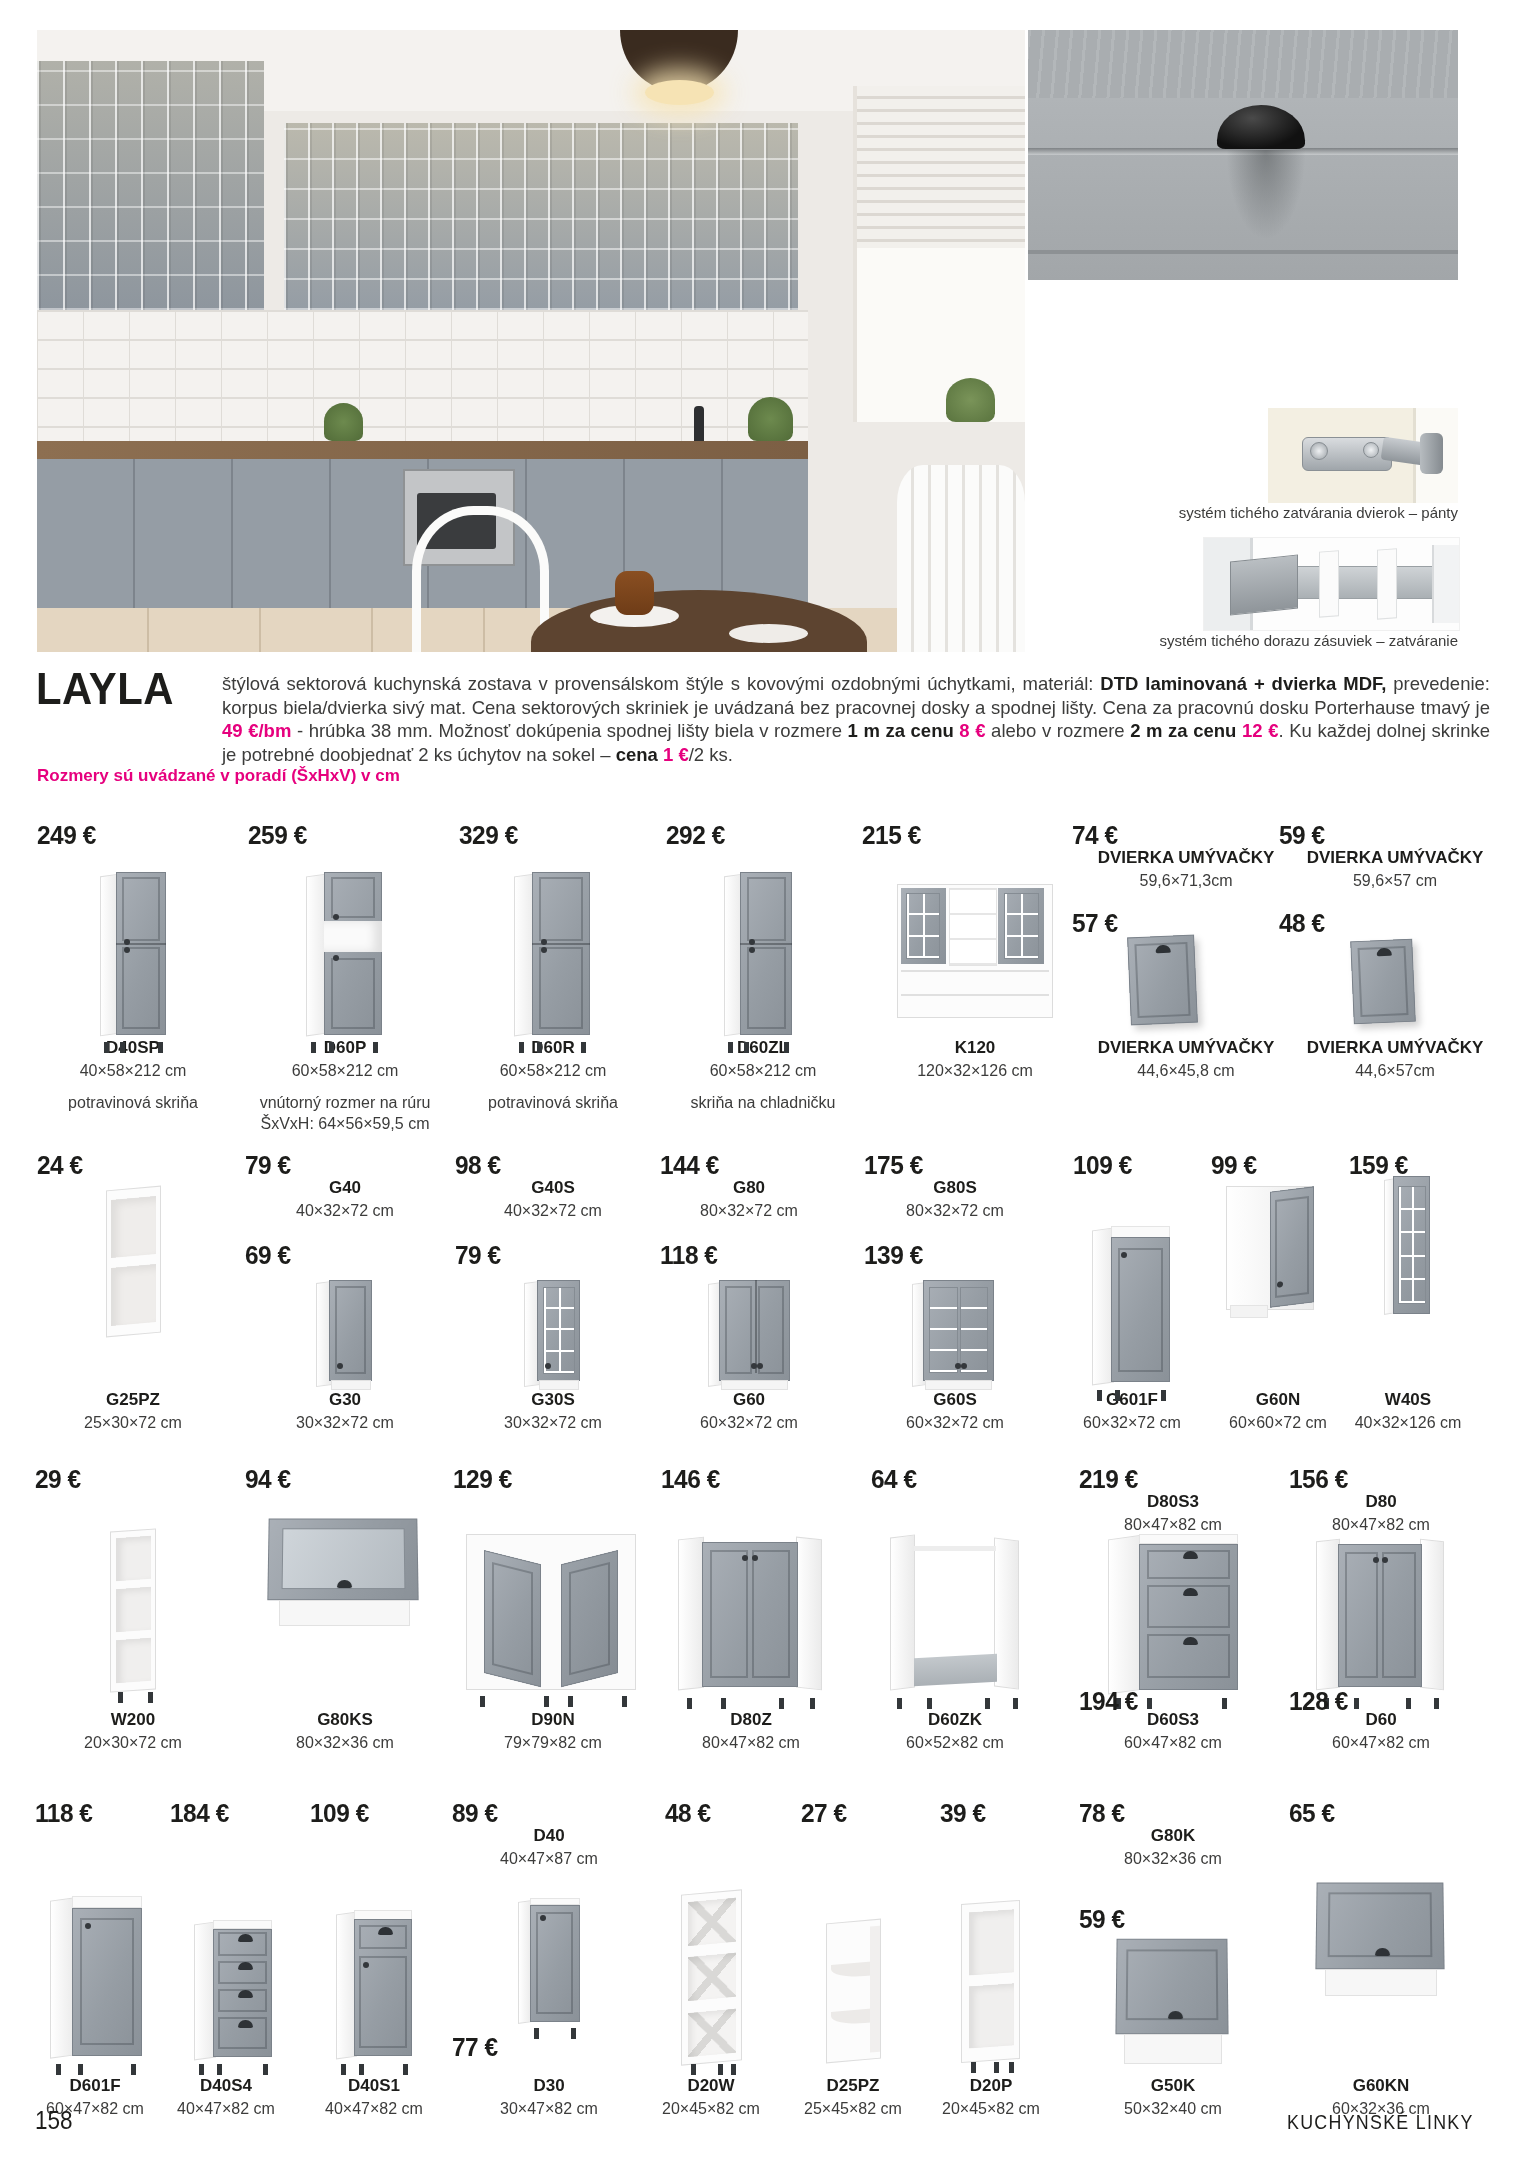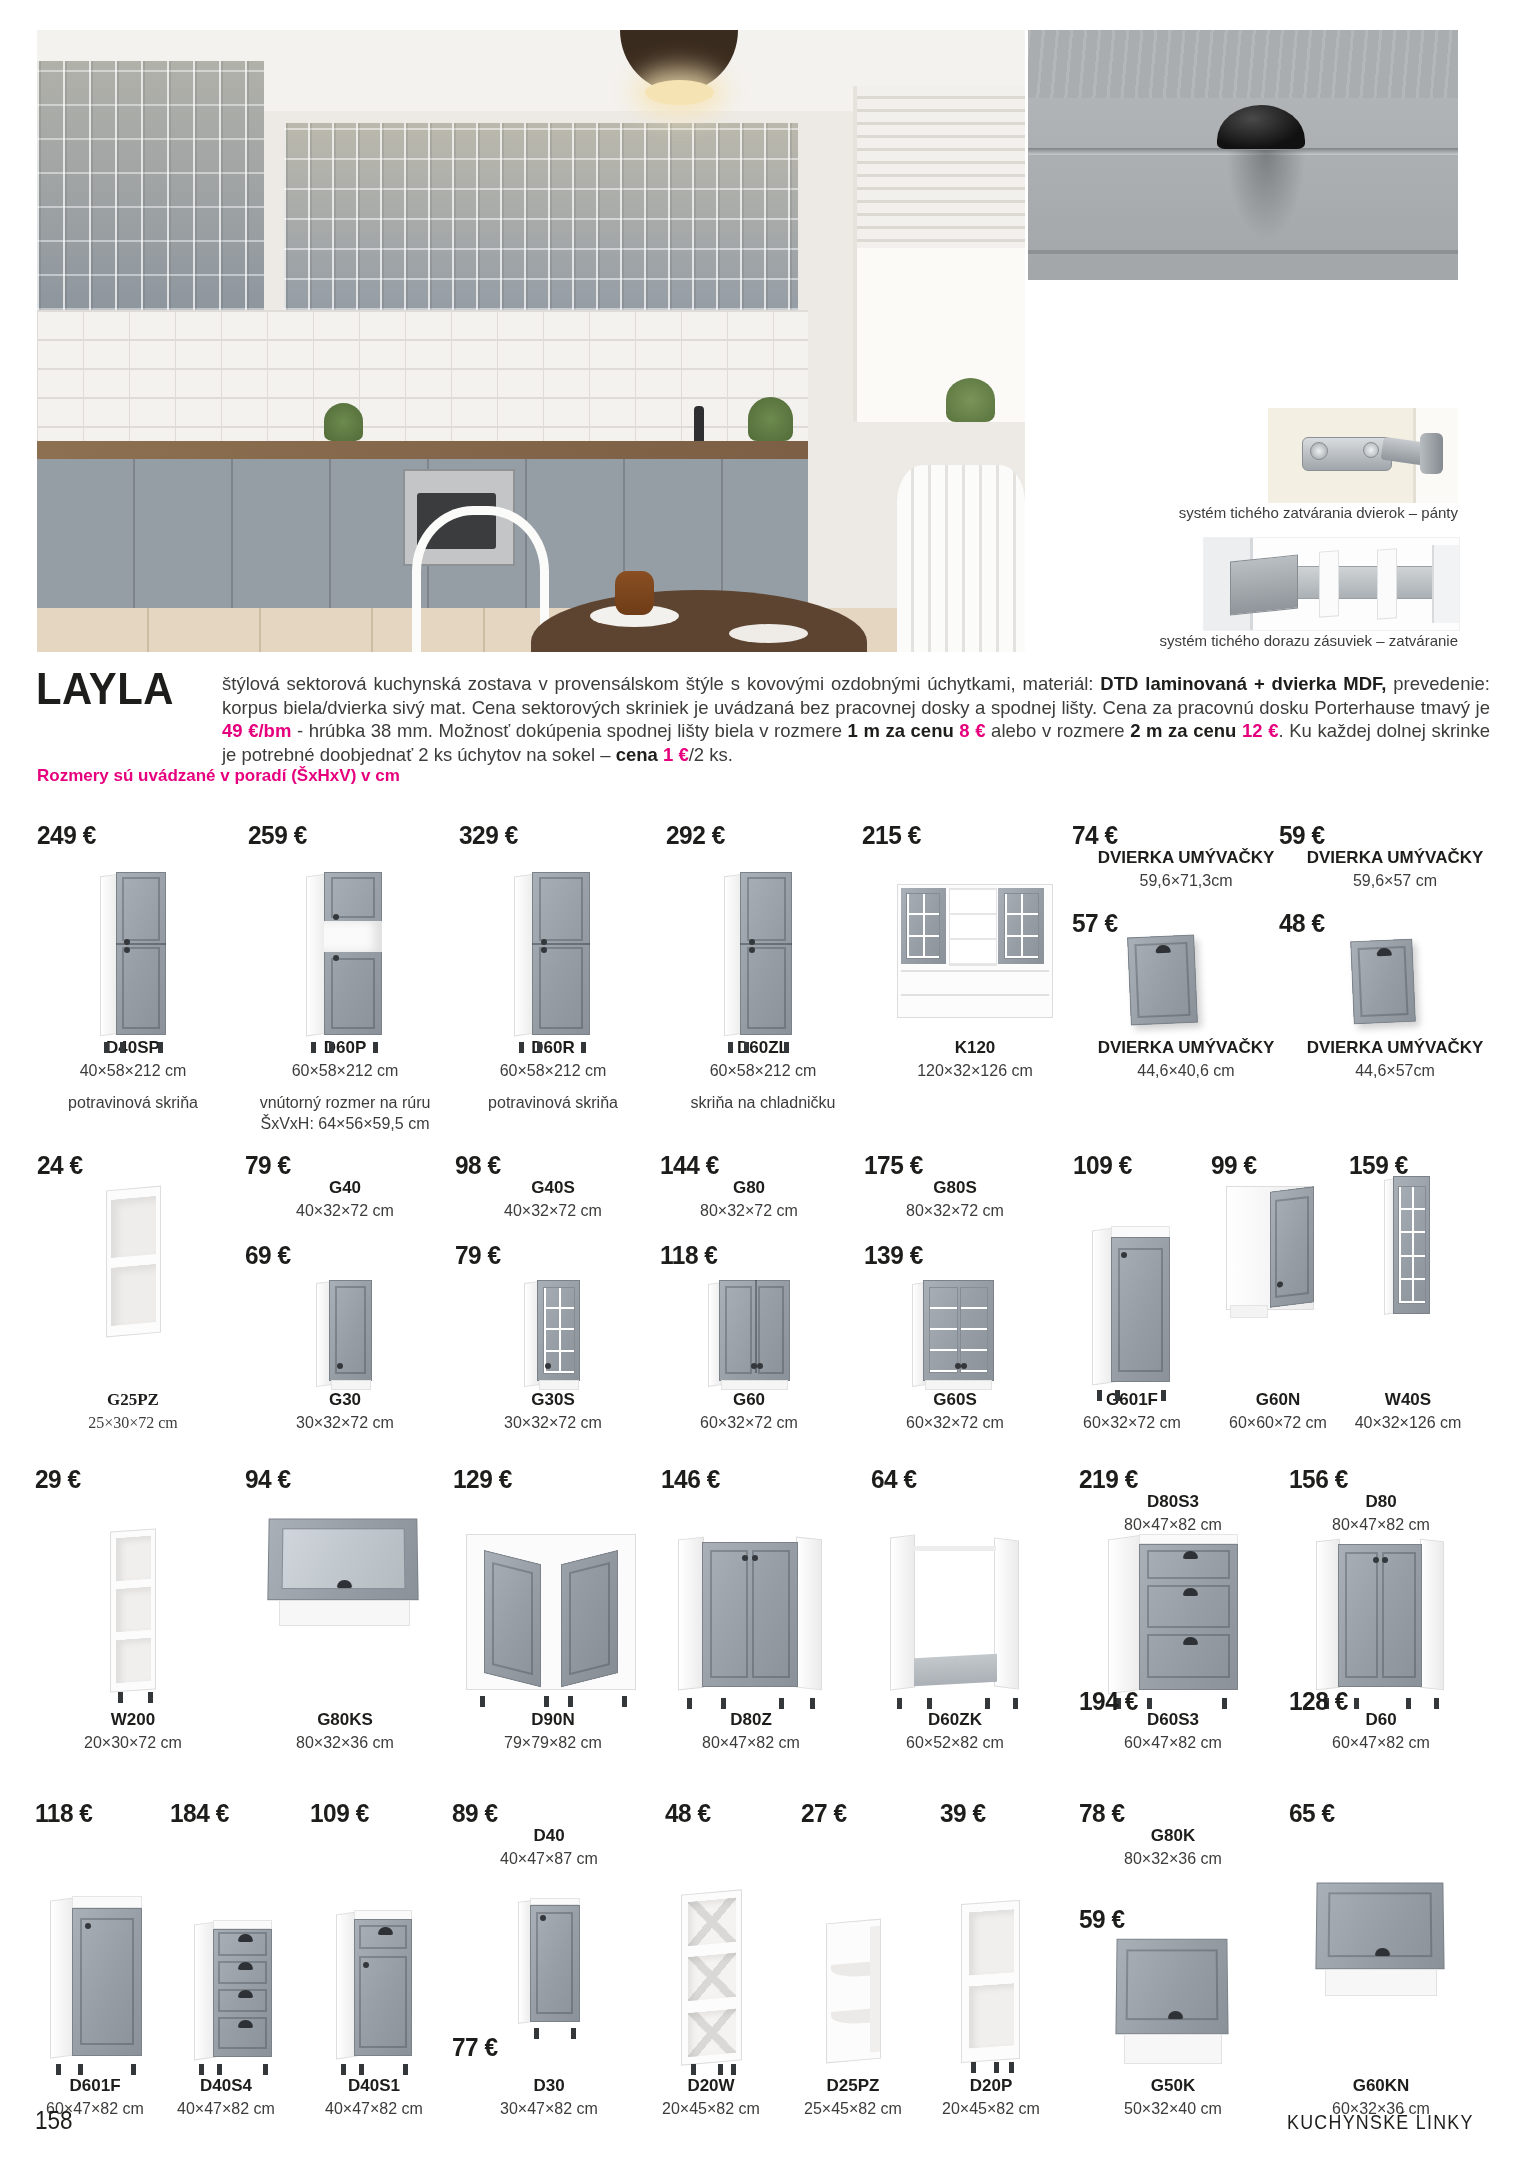--- a/index.html
+++ b/index.html
@@ -199,21 +199,21 @@
         </div>
       </div>
       <div class="price" style="left: 1072px; top: 820px;">74 €</div>
       <div class="plabel" style="left: 1076px; top: 848px;">
         <div class="pname">DVIERKA UMÝVAČKY</div>
         <div class="pdims">59,6×71,3cm</div>
       </div>
       <div class="price" style="left: 1072px; top: 908px;">57 €</div>
       <div class="plabel" style="left: 1076px; top: 1038px;">
         <div class="pname">DVIERKA UMÝVAČKY</div>
-        <div class="pdims">44,6×40,6 cm</div>
+        <div class="pdims">44,6×45,8 cm</div>
       </div>
       <div class="pimg" style="left: 1124px; top: 936px; width: 76px; height: 94px;">
         <div style="position:absolute;left:6%;top:0;right:6%;bottom:6%;background:linear-gradient(115deg,#aab0b7 0%,#969da4 55%,#8a9198 100%);transform:rotate(-2.5deg);box-shadow:4px 5px 7px rgba(0,0,0,.18),inset 0 0 0 1px #7b828a;">
           <div style="position:absolute;left:11%;top:8%;right:11%;bottom:8%;border:2px solid rgba(55,62,69,.32);"></div>
           <div style="position:absolute;left:42%;top:10%;width:15px;height:8px;border-radius:50% 50% 15% 15%/90% 90% 15% 15%;background:#2e3236;"></div>
         </div>
       </div>
       <div class="price" style="left: 1279px; top: 820px;">59 €</div>
       <div class="plabel" style="left: 1285px; top: 848px;">
         <div class="pname">DVIERKA UMÝVAČKY</div>
@@ -224,21 +224,21 @@
         <div class="pname">DVIERKA UMÝVAČKY</div>
         <div class="pdims">44,6×57cm</div>
       </div>
       <div class="pimg" style="left: 1348px; top: 940px; width: 70px; height: 88px;">
         <div style="position:absolute;left:6%;top:0;right:6%;bottom:6%;background:linear-gradient(115deg,#aab0b7 0%,#969da4 55%,#8a9198 100%);transform:rotate(-2.5deg);box-shadow:4px 5px 7px rgba(0,0,0,.18),inset 0 0 0 1px #7b828a;">
           <div style="position:absolute;left:11%;top:8%;right:11%;bottom:8%;border:2px solid rgba(55,62,69,.32);"></div>
           <div style="position:absolute;left:42%;top:10%;width:15px;height:8px;border-radius:50% 50% 15% 15%/90% 90% 15% 15%;background:#2e3236;"></div>
         </div>
       </div>
       <div class="price" style="left: 37px; top: 1150px;">24 €</div>
-      <div class="plabel" style="left: 23px; top: 1390px; font-family: Liberation Serif, serif;">
+      <div class="plabel" style="left: 23px; top: 1390px;">
         <div class="pname">G25PZ</div>
         <div class="pdims">25×30×72 cm</div>
       </div>
       <div class="pimg" style="left: 102px; top: 1186px; width: 62px; height: 152px;">
         <div style="position:absolute;left:6%;top:1%;right:6%;bottom:2%;background:#fcfcfc;border:1px solid #ddd;transform:skewY(-5deg);">
           <div style="position:absolute;left:8%;top:6%;right:6%;height:40%;background:#efedeb;box-shadow:inset 6px 4px 8px rgba(0,0,0,.07);"></div>
           <div style="position:absolute;left:8%;top:53%;right:6%;height:40%;background:#efedeb;box-shadow:inset 6px 4px 8px rgba(0,0,0,.07);"></div>
         </div>
       </div>
       <div class="price" style="left: 245px; top: 1150px;">79 €</div>

